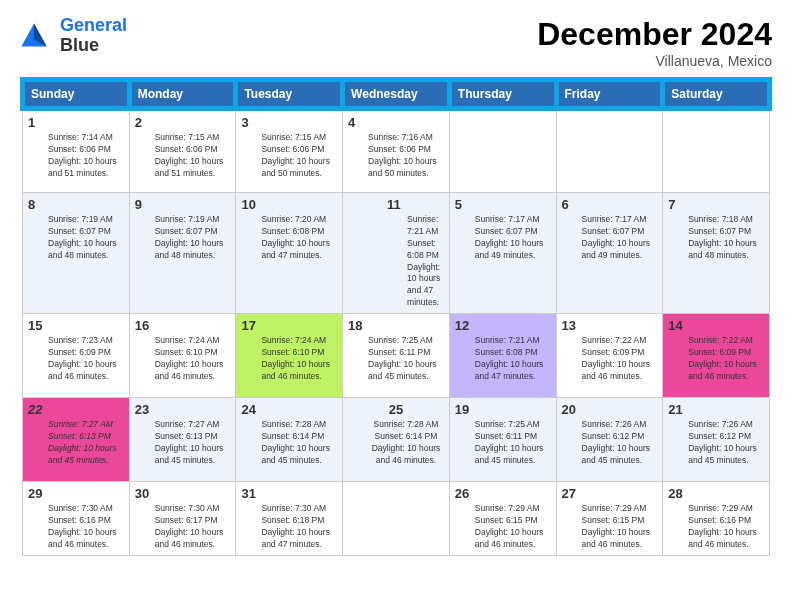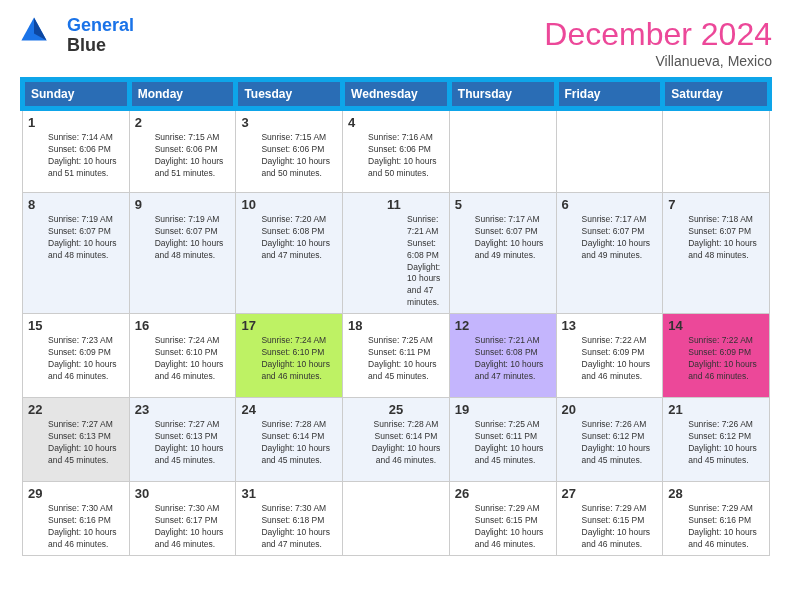--- a/index.html
+++ b/index.html
@@ -17,43 +17,43 @@
       background: #fff;
     }
     .header {
       display: flex;
       justify-content: space-between;
       align-items: flex-start;
       margin-bottom: 8px;
     }
     .logo {
       display: flex;
-      align-items: flex-start;
-      gap: 19px;
+      align-items: center;
+      gap: 12px;
     }
     .logo-text {
       font-size: 18px;
       font-weight: bold;
       color: #333;
       line-height: 1.1;
     }
     .logo-text span {
       color: #1a73e8;
     }
     .logo-icon {
       width: 28px;
       height: 28px;
     }
     .title-block {
       text-align: right;
     }
     .month-title {
       font-size: 32px;
-      font-weight: normal;
-      color: #ec4899;
+      font-weight: bold;
+      color: #000000;
       margin-left: 22px;
     }
     .location {
       font-size: 14px;
       color: #555;
     }
     .calendar {
       width: 100%;
       border-collapse: collapse;
       font-size: 9.5px;
@@ -276,21 +276,21 @@
           <td style="background: #ec4899;">
         <span class="day-number">14</span>
         <div class="day-info">
           Sunrise: 7:22 AM<br>
           Sunset: 6:09 PM<br>
           Daylight: 10 hours and 46 minutes.
         </div>
       </td>
         </tr>
         <tr>
-          <td style="background: #e5e5e5;">
+          <td style="background: #ec4899; font-style: italic;">
         <span class="day-number">22</span>
         <div class="day-info">
           Sunrise: 7:27 AM<br>
           Sunset: 6:13 PM<br>
           Daylight: 10 hours and 45 minutes.
         </div>
       </td>
           <td style="background: rgb(238, 243, 251);">
         <span class="day-number">23</span>
         <div class="day-info">

